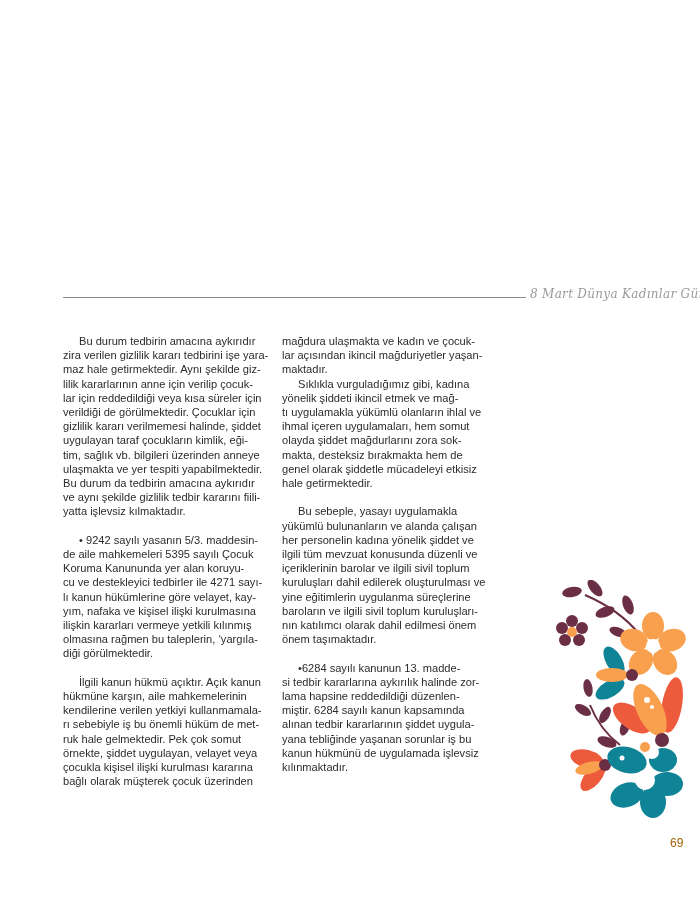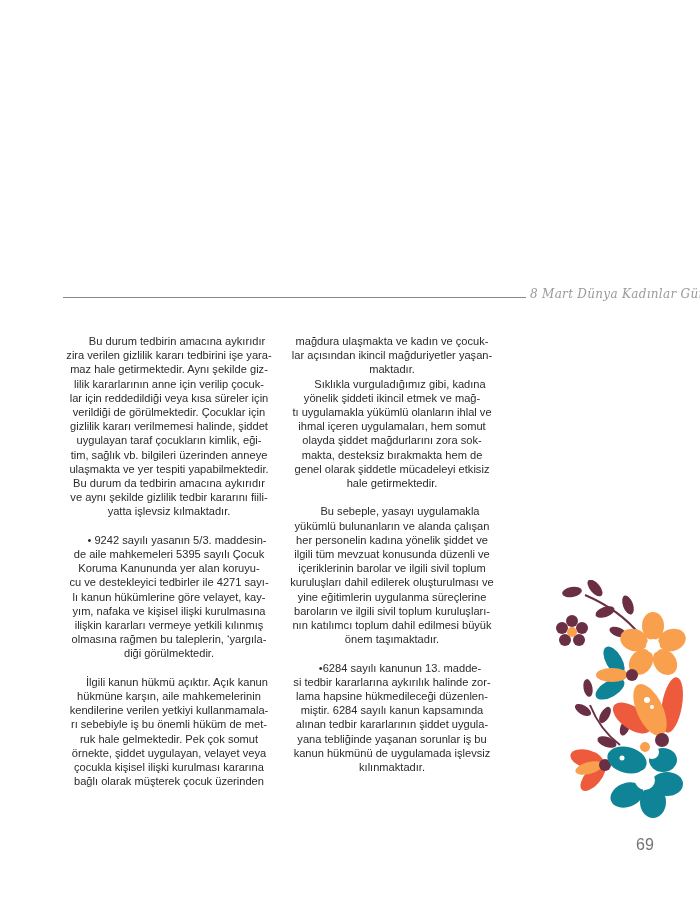--- a/index.html
+++ b/index.html
@@ -7,30 +7,29 @@
     .header-rule { position: absolute; left: 63px; top: 297px; width: 463px; height: 1px; background: #8a8a8a; }
     .header-title {
       position: absolute; left: 530px; top: 287px; width: 170px; white-space: nowrap;
       font-family: "DejaVu Serif", serif; font-style: italic; font-size: 12px;
       color: #9a9a9a; letter-spacing: 0.3px;
     }
     .col {
       position: absolute; top: 334px;
       font-family: "Liberation Sans", sans-serif; font-size: 11.1px; line-height: 14.2px;
       color: #2b2b2b;
-      text-align: center;
     }
     .col-left { left: 63px; width: 212px; }
     .col-right { left: 282px; width: 220px; }
     .line { display: block; white-space: nowrap; }
     .indent { padding-left: 16px; }
     .gap { display: block; height: 14.2px; }
     .page-number {
-      position: absolute; left: 636px; top: 836px;
-      font-family: "Liberation Sans", sans-serif; font-size: 16px; color: #737373;
+      position: absolute; left: 670px; top: 836px;
+      font-family: "Liberation Sans", sans-serif; font-size: 12px; color: #a16207;
     }
     .flower { position: absolute; left: 540px; top: 580px; width: 160px; height: 260px; }
   </style>
 </head>
 <body>
 
 <div class="header-rule"></div>
 <div class="header-title">8 Mart Dünya Kadınlar Günü</div>
 
 <div class="col col-left" id="col-left">
@@ -81,26 +80,26 @@
     <span class="line">hale getirmektedir.</span>
     <span class="gap"></span>
     <span class="line indent">Bu sebeple, yasayı uygulamakla</span>
     <span class="line">yükümlü bulunanların ve alanda çalışan</span>
     <span class="line">her personelin kadına yönelik şiddet ve</span>
     <span class="line">ilgili tüm mevzuat konusunda düzenli ve</span>
     <span class="line">içeriklerinin barolar ve ilgili sivil toplum</span>
     <span class="line">kuruluşları dahil edilerek oluşturulması ve</span>
     <span class="line">yine eğitimlerin uygulanma süreçlerine</span>
     <span class="line">baroların ve ilgili sivil toplum kuruluşları-</span>
-    <span class="line">nın katılımcı toplum dahil edilmesi büyük</span>
+    <span class="line">nın katılımcı olarak dahil edilmesi önem</span>
     <span class="line">önem taşımaktadır.</span>
     <span class="gap"></span>
     <span class="line indent">•6284 sayılı kanunun 13. madde-</span>
     <span class="line">si tedbir kararlarına aykırılık halinde zor-</span>
-    <span class="line">lama hapsine hükmedileceği düzenlen-</span>
+    <span class="line">lama hapsine reddedildiği düzenlen-</span>
     <span class="line">miştir. 6284 sayılı kanun kapsamında</span>
     <span class="line">alınan tedbir kararlarının şiddet uygula-</span>
     <span class="line">yana tebliğinde yaşanan sorunlar iş bu</span>
     <span class="line">kanun hükmünü de uygulamada işlevsiz</span>
     <span class="line">kılınmaktadır.</span>
   </div>
 
 <svg class="flower" viewBox="0 0 160 260">
 
   <path d="M45 15 Q80 30 100 55" stroke="#6b2f45" stroke-width="2" fill="none"></path>

